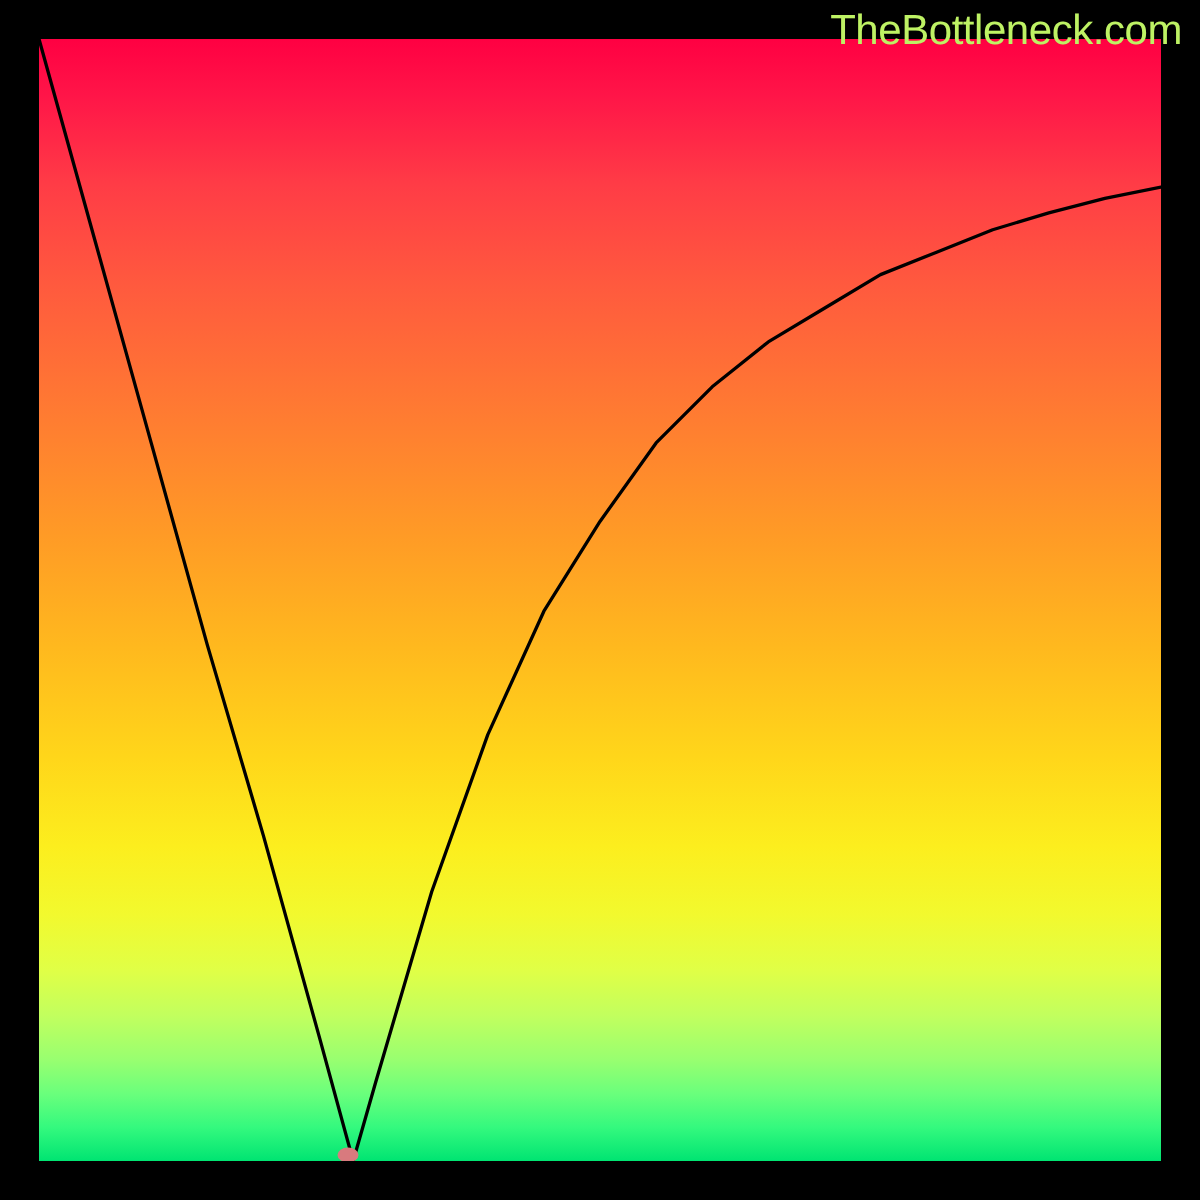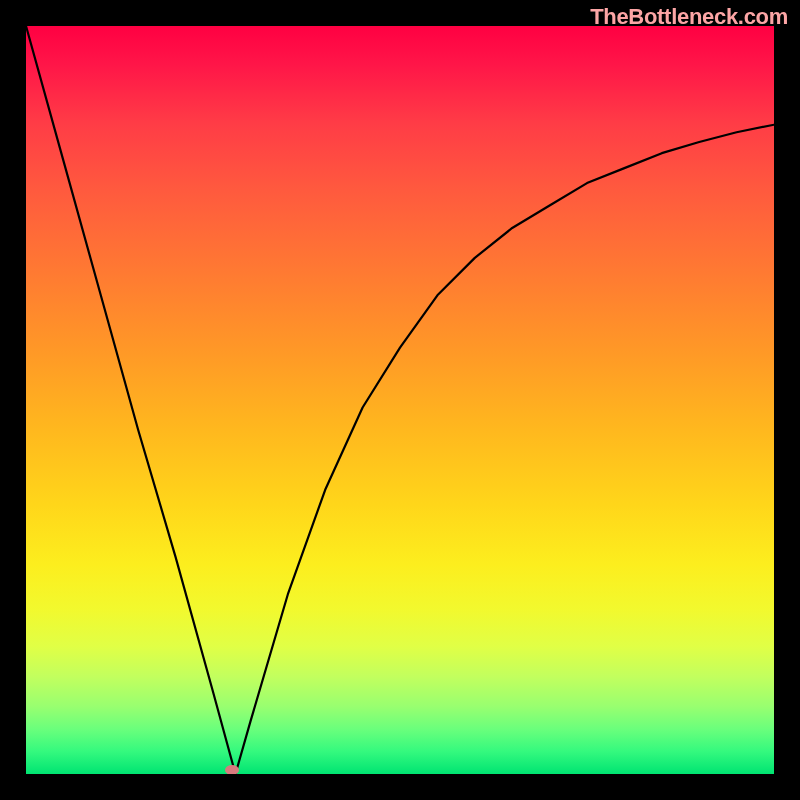--- a/index.html
+++ b/index.html
@@ -8,23 +8,23 @@
     height: 800px;
     background: #000;
     position: relative;
     font-family: Arial, sans-serif;
     overflow: hidden;
   }
   .watermark {
     position: absolute;
     top: 4px;
     right: 12px;
-    color: #fca5a5;
-    font-size: 22px;
-    font-weight: 700;
+    color: #bef264;
+    font-size: 28px;
+    font-weight: 400;
     z-index: 10;
     letter-spacing: -0.3px;
   }
   .plot-area {
     position: absolute;
     left: 26px;
     top: 26px;
     width: 748px;
     height: 748px;
     overflow: hidden;

